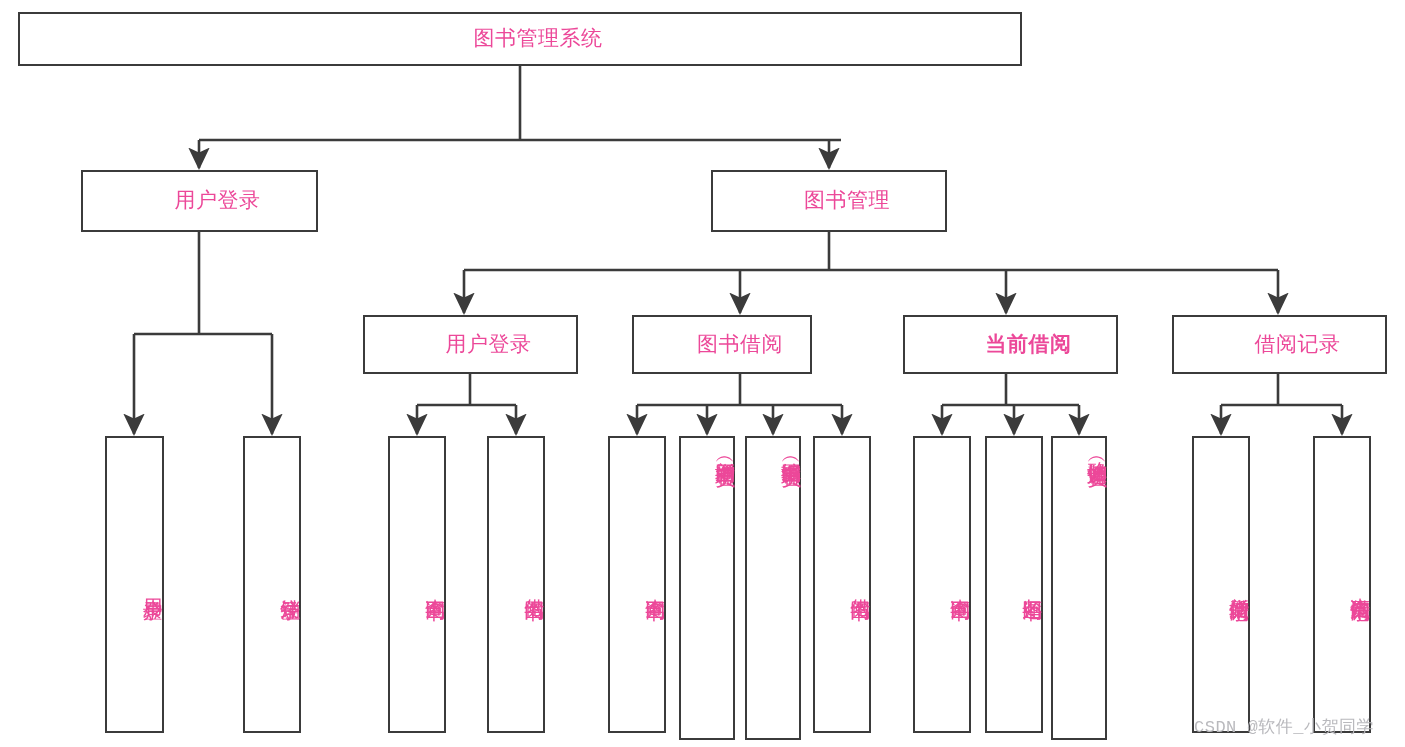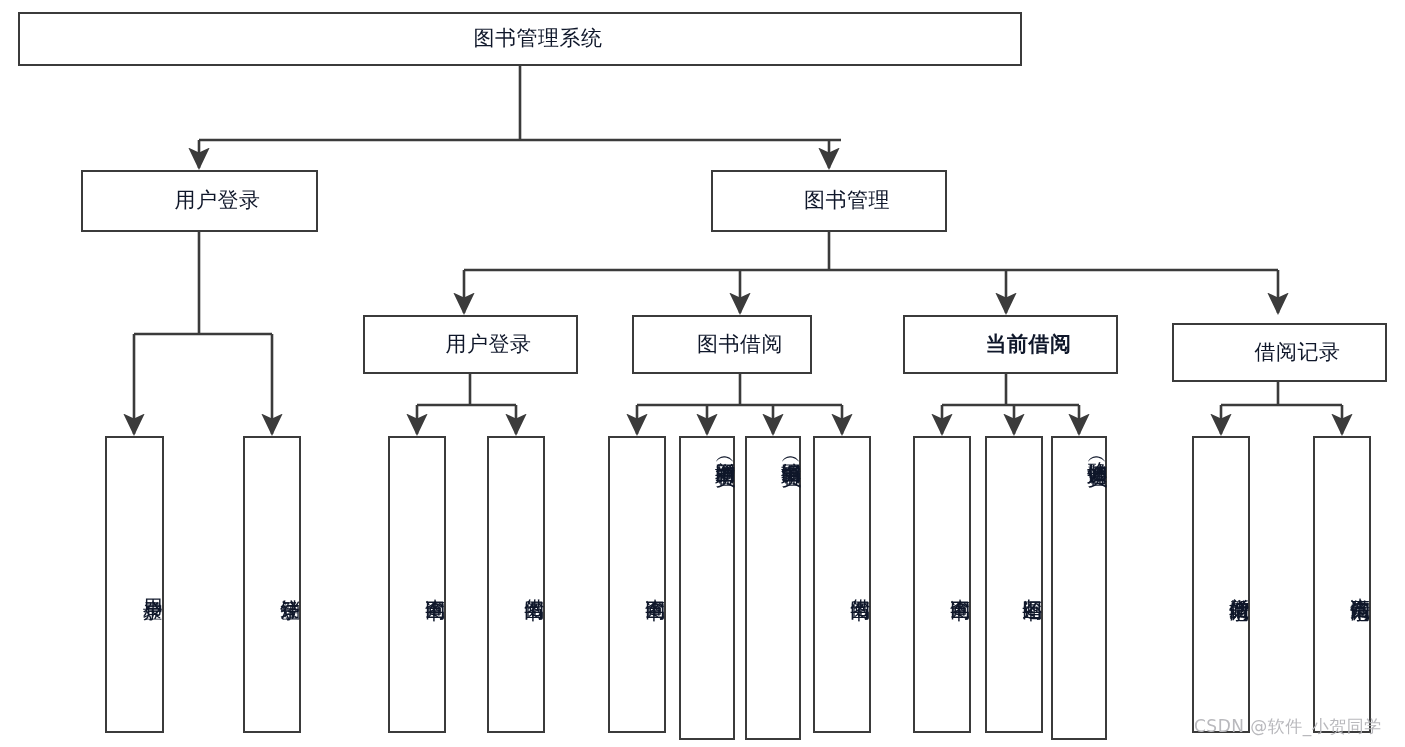--- a/index.html
+++ b/index.html
@@ -25,21 +25,21 @@
     pointer-events: none;
   }
   .node {
     position: absolute;
     box-sizing: border-box;
     border: 2.5px solid #3b3b3b;
     background: #ffffff;
     display: flex;
     align-items: center;
     justify-content: center;
-    color: #0f172a;
+    color: #ec4899;
     padding-left: 36px;
   }
   .node .label {
     display: block;
     text-align: center;
     letter-spacing: 0.5px;
   }
   
   .node.horiz .label {
     writing-mode: horizontal-tb;
@@ -145,21 +145,21 @@
   </div>
 
   <div class="node horiz" style="left:632px; top:315px; width:180px; height:59px;">
     <span class="label">图书借阅</span>
   </div>
 
   <div class="node horiz" style="left:903px; top:315px; width:215px; height:59px;font-weight:bold;">
     <span class="label">当前借阅</span>
   </div>
 
-  <div class="node horiz" style="left:1172px; top:323px; width:215px; height:59px;">
+  <div class="node horiz" style="left:1172px; top:315px; width:215px; height:59px;">
     <span class="label">借阅记录</span>
   </div>
 
   <div class="node vert mid" style="left:105px; top:436px; width:59px; height:297px;">
     <span class="label">用户登录</span>
   </div>
 
   <div class="node vert mid" style="left:243px; top:436px; width:58px; height:297px;">
     <span class="label">注销登录</span>
   </div>
@@ -201,15 +201,15 @@
   </div>
 
   <div class="node vert mid" style="left:1192px; top:436px; width:58px; height:297px;">
     <span class="label">新增借阅记录</span>
   </div>
 
   <div class="node vert mid" style="left:1313px; top:436px; width:58px; height:297px;">
     <span class="label">查询借阅记录</span>
   </div>
 
-  <div class="watermark" style="left:1194px; top:715px;">CSDN @软件_小贺同学</div>
+  <div class="watermark" style="left:1194px; top:715px;font-family:Liberation Mono, monospace;">CSDN @软件_小贺同学</div>
 
 </div>
 
 </body></html>

